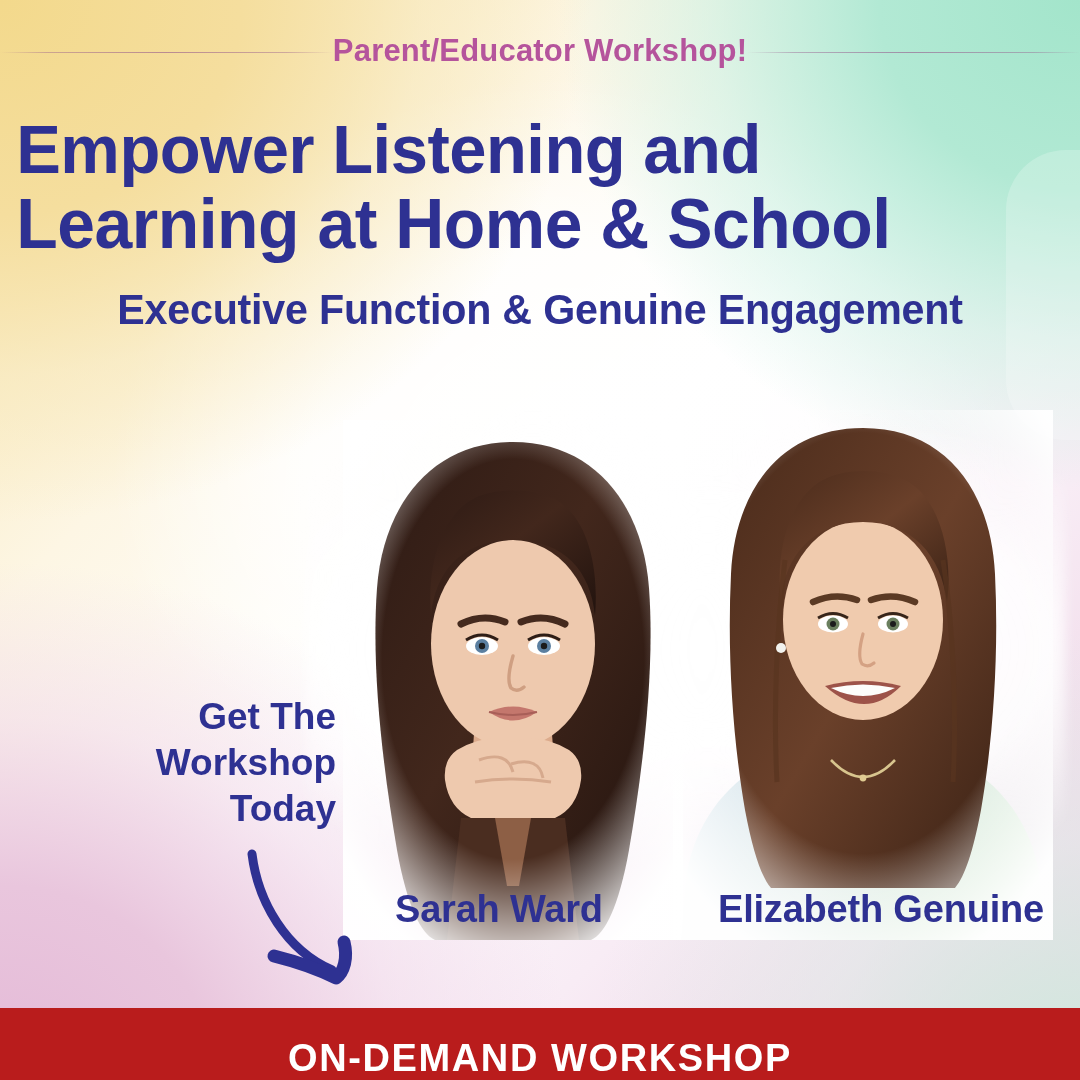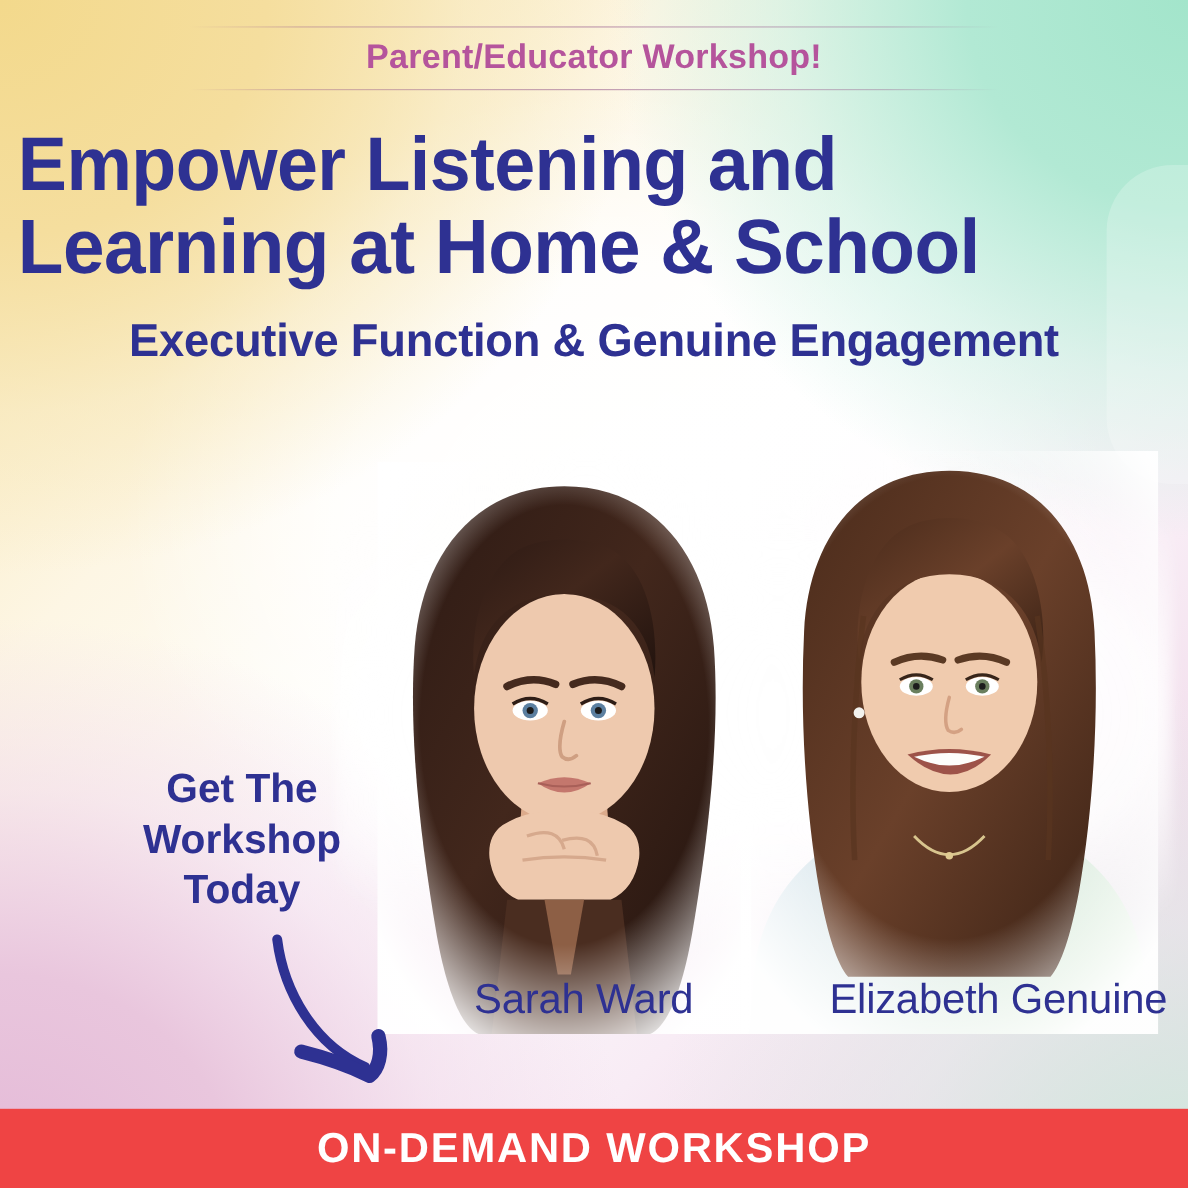--- a/index.html
+++ b/index.html
@@ -35,21 +35,21 @@
     position:absolute;
     right:-44px; top:150px;
     width:118px; height:290px;
     border-radius:60px 0 0 60px;
     background:rgba(255,255,255,0.22);
   }
 
   
   .eyebrow-wrap {
     position:absolute; top:24px; left:0; right:0;
-    display:flex; flex-direction:column; align-items:center;
+    display:flex; flex-direction:row; align-items:center;
   }
   .rule {
     width:736px; height:1px;
     background:linear-gradient(90deg,
       rgba(150,90,140,0) 0%,
       rgba(150,90,140,0.42) 14%,
       rgba(150,90,140,0.62) 50%,
       rgba(150,90,140,0.42) 86%,
       rgba(150,90,140,0) 100%);
   }
@@ -115,53 +115,52 @@
 
   
   .names {
     position:absolute;
     left:0; right:0; top:888px;
     height:54px;
   }
   .name {
     position:absolute;
     color:#2e3192;
-    font-weight:normal;
+    font-weight:bold;
     font-size:38px;
     letter-spacing:-0.2px;
     white-space:nowrap;
-    margin-left:36px;
   }
   .name-sarah { left:395px; }
   .name-eliz  { left:718px; }
 
   
   .cta {
     position:absolute;
     left:104px; top:694px;
     width:232px;
-    text-align:center;
+    text-align:right;
     color:#2e3192;
     font-weight:bold;
     font-size:37px;
     line-height:1.24;
   }
   .cta-arrow {
     position:absolute;
     left:228px; top:846px;
     width:140px; height:146px;
   }
 
   
   .footer {
     position:absolute;
     left:0; right:0; bottom:0;
     height:72px;
-    background:#ef4444;
-    display:flex; align-items:center; justify-content:center;
+    background:#b91c1c;
+    display:flex; align-items:flex-end; justify-content:center;
   }
   .footer-text {
     color:#ffffff;
     font-weight:bold;
     font-size:38px;
     letter-spacing:1.6px;
     white-space:nowrap;
   }
 </style>
 </head>

